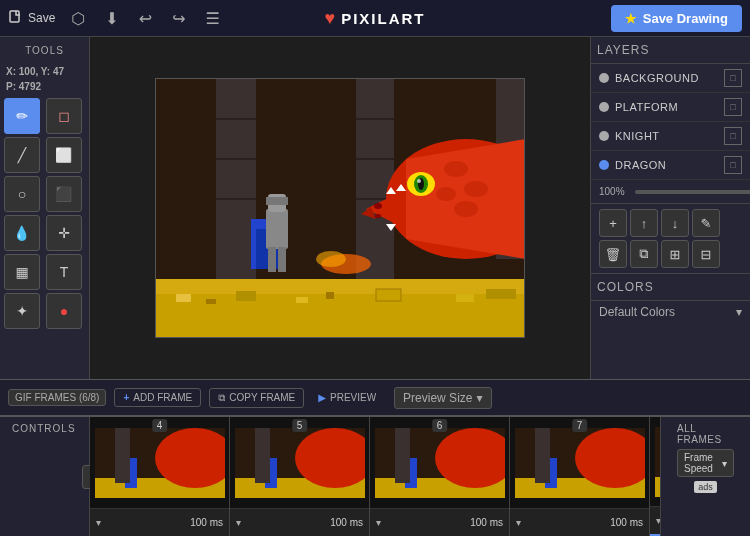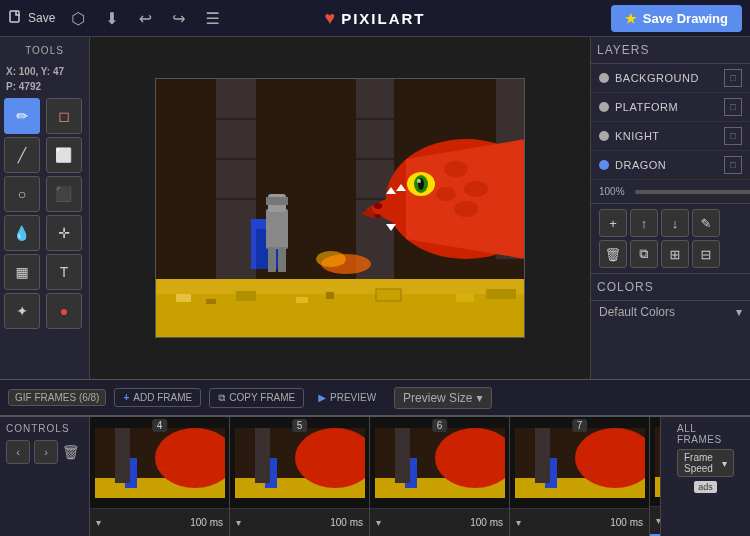--- a/index.html
+++ b/index.html
@@ -98,22 +98,22 @@
       margin-left: 4px; background: #333; border: 1px solid #555; color: #aaa; padding: 3px 8px;
       border-radius: 3px; cursor: pointer; font-size: 12px; display: flex; align-items: flex-start; gap: 4px;
     }
 
     
     #frames-bar {
       height: 120px; background: #1a1a2a; display: flex; align-items: stretch;
       border-top: 1px solid #555; overflow: hidden;
     }
     #controls-sidebar {
-      width: 90px; background: #222232; border-right: 1px solid #444; display: flex; flex-direction: column;
-      padding: 6px 6px; gap: 6px;
+      width: 90px; background: #222232; border-right: 1px solid #444; display: flex; flex-direction: row;
+      padding: 6px 12px; gap: 6px;
     }
     .controls-label { font-size: 10px; color: #aaa; letter-spacing: 1px; }
     .controls-nav { display: flex; gap: 4px; align-items: center; }
     .ctrl-btn { background: #333; border: 1px solid #555; color: #aaa; width: 24px; height: 24px; border-radius: 3px; cursor: pointer; display: flex; align-items: center; justify-content: center; font-size: 11px; }
     .trash-btn { background: none; border: none; color: #aaa; cursor: pointer; font-size: 14px; }
 
     #frames-list { flex: 1; display: flex; overflow: hidden; }
     .frame-item {
       width: 140px; flex-shrink: 0; border-right: 1px solid #444; display: flex; flex-direction: column;
       position: relative; cursor: pointer;

